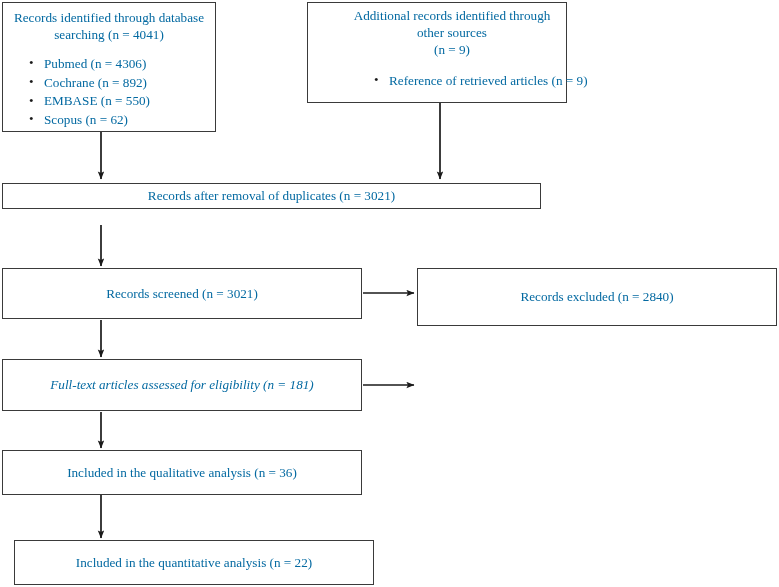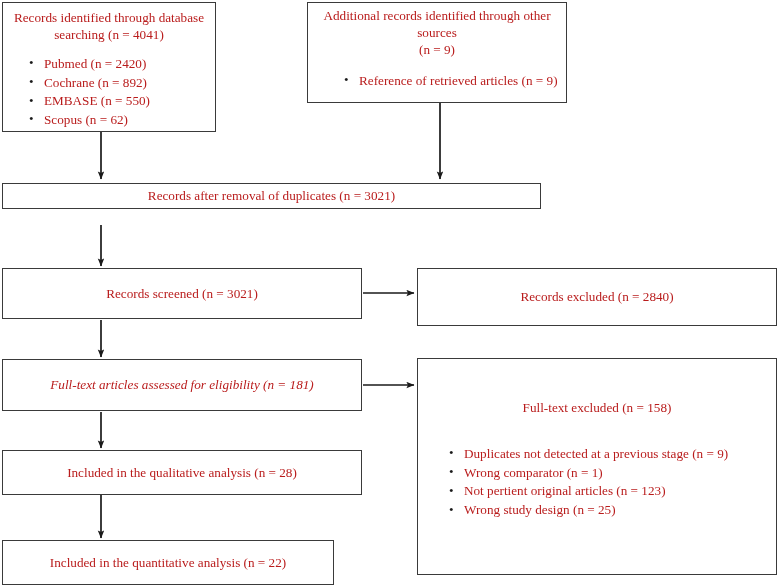--- a/index.html
+++ b/index.html
@@ -7,21 +7,21 @@
     margin: 0;
     padding: 0;
     background: #ffffff;
   }
   #canvas {
     position: relative;
     width: 779px;
     height: 587px;
     background: #ffffff;
     font-family: "Liberation Serif", "DejaVu Serif", serif;
-    color: #b91c1c;
+    color: #0369a1;
     overflow: hidden;
   }
   .box {
     position: absolute;
     box-sizing: border-box;
     border: 1.6px solid #3a3a3a;
     background: #ffffff;
   }
   .box-title {
     text-align: center;
@@ -104,28 +104,28 @@
     </g>
 
     <g>
       <line x1="101" y1="495" x2="101" y2="538" stroke="#1a1a1a" stroke-width="1.7" marker-end="url(#arrowhead)"></line>
     </g>
   </svg>
 
   <div class="box" style="left:2px; top:2px; width:214px; height:130px;">
     <div class="box-title" style="padding-top:7px;">Records identified through database searching (n = 4041)</div>
     <ul class="bullets" style="margin-top:11px; margin-left:26px;">
-      <li>Pubmed (n = 2420)</li>
+      <li>Pubmed (n = 4306)</li>
       <li>Cochrane (n = 892)</li>
       <li>EMBASE (n =  550)</li>
       <li>Scopus (n = 62)</li>
     </ul>
   </div>
 
-  <div class="box" style="left:307px; top:2px; width:260px; height:101px;">
+  <div class="box" style="left:307px; top:2px; width:260px; height:101px;padding-left:30px;">
     <div class="box-title" style="padding-top:5px;">Additional records identified through other sources</div>
     <div class="box-title">(n = 9)</div>
     <ul class="bullets" style="margin-top:13px; margin-left:36px;">
       <li>Reference of retrieved articles (n = 9)</li>
     </ul>
   </div>
 
   <div class="box" style="left:2px; top:183px; width:539px; height:26px;">
     <div class="center-wrap">
       <div class="box-title">Records after removal of duplicates (n = 3021)</div>
@@ -143,35 +143,26 @@
       <div class="box-title">Records excluded (n = 2840)</div>
     </div>
   </div>
 
   <div class="box" style="left:2px; top:359px; width:360px; height:52px;font-style:italic;">
     <div class="center-wrap">
       <div class="box-title">Full-text articles assessed for eligibility (n = 181)</div>
     </div>
   </div>
 
-  <div class="box" style="left:417px; top:358px; width:360px; height:217px;">
-    <div class="box-title" style="padding-top:41px;">Full-text excluded (n = 158)</div>
-    <ul class="bullets" style="margin-top:28px; margin-left:31px;">
-      <li>Duplicates not detected at a previous stage (n = 9)</li>
-      <li>Wrong comparator (n = 1)</li>
-      <li>Not pertient original articles (n = 123)</li>
-      <li>Wrong study design (n = 25)</li>
-    </ul>
-  </div>
 
   <div class="box" style="left:2px; top:450px; width:360px; height:45px;">
     <div class="center-wrap">
-      <div class="box-title">Included in the qualitative analysis (n = 28)</div>
+      <div class="box-title">Included in the qualitative analysis (n = 36)</div>
     </div>
   </div>
 
-  <div class="box" style="left:2px; top:540px; width:332px; height:45px;">
+  <div class="box" style="left:14px; top:540px; width:360px; height:45px;">
     <div class="center-wrap">
       <div class="box-title">Included in the quantitative analysis (n = 22)</div>
     </div>
   </div>
 
 </div>
 
 </body></html>

